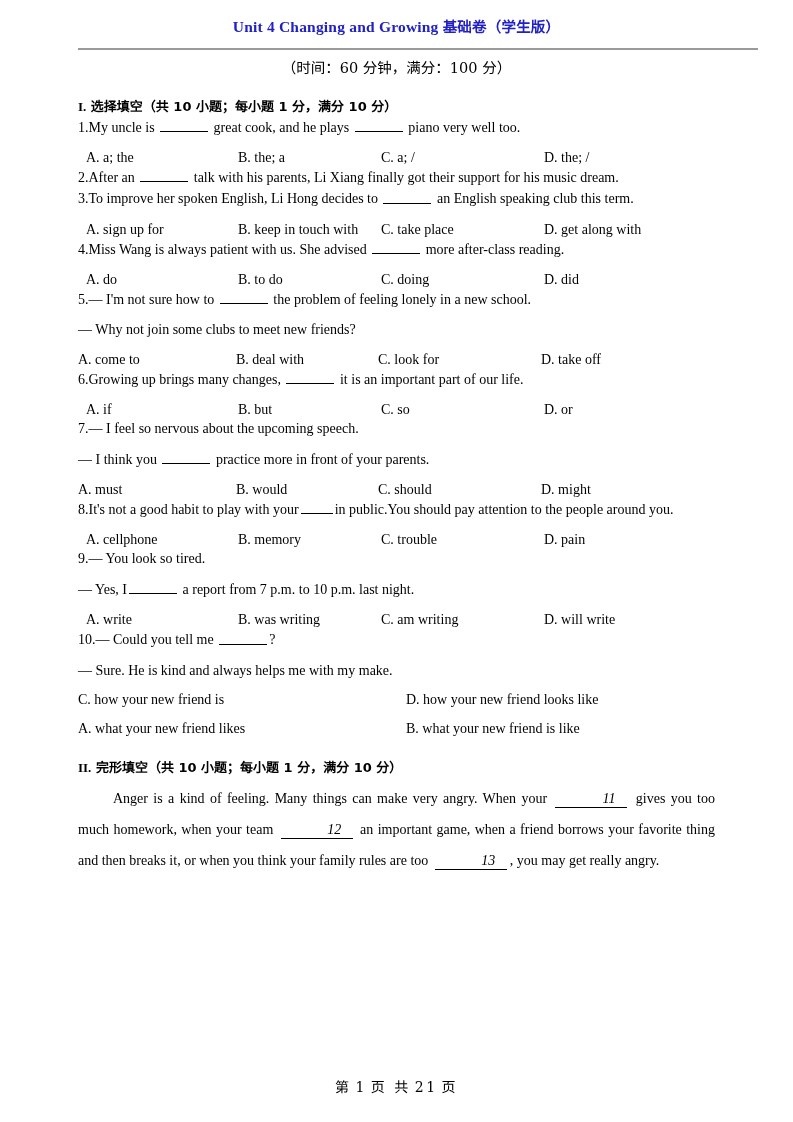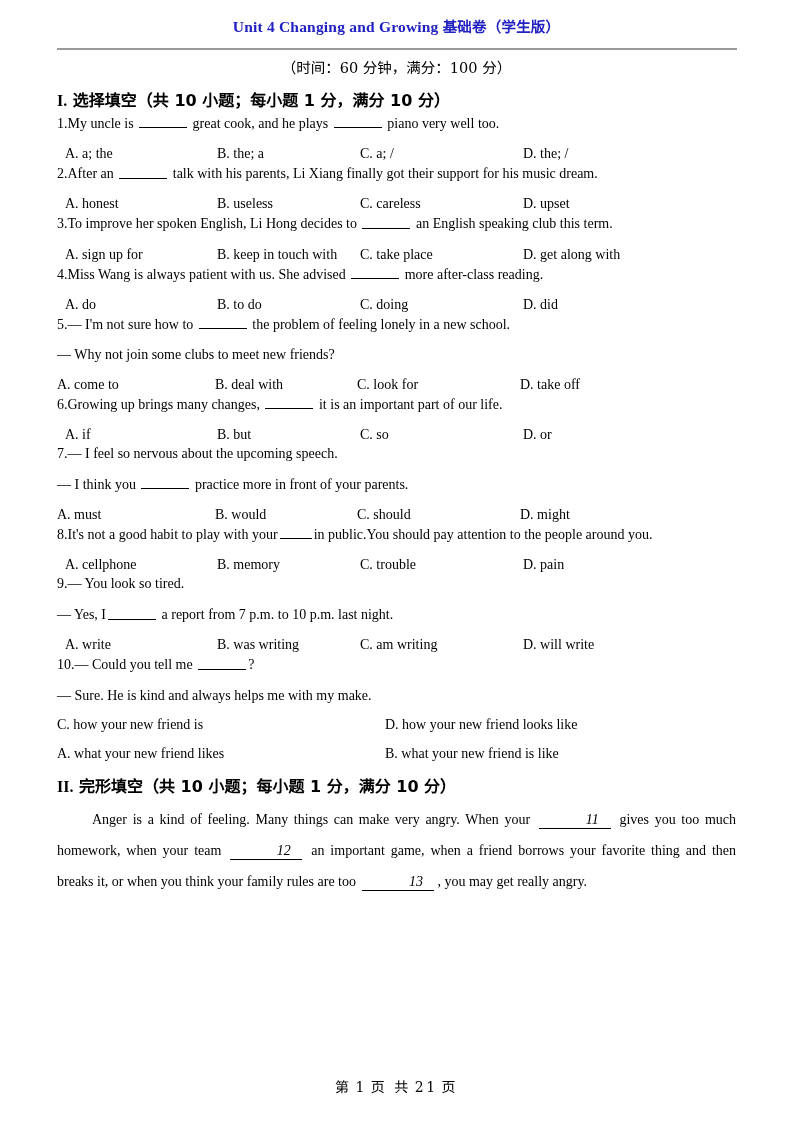--- a/index.html
+++ b/index.html
@@ -14,21 +14,21 @@
     position: relative;
     font-family: "Liberation Serif", "DejaVu Serif", serif;
     color: #000000;
     overflow: hidden;
   }
   .page {
     position: relative;
     width: 793px;
     height: 1122px;
     box-sizing: border-box;
-    padding: 0 57px;
+    padding: 0 78px;
   }
 
   
   .doc-title {
     text-align: center;
     font-size: 15.5px;
     font-weight: bold;
     color: #2222c2;
     letter-spacing: 0.2px;
     padding-top: 18px;
@@ -51,23 +51,23 @@
   .exam-meta {
     text-align: center;
     font-size: 14.5px;
     margin-top: 9px;
     line-height: 1.3;
     font-family: "DejaVu Serif", "Liberation Serif", serif;
   }
 
   
   .section-head {
-    font-size: 16px;
+    font-size: 13px;
     font-weight: bold;
-    margin-top: 13px;
+    margin-top: 21px;
     margin-bottom: 2px;
     line-height: 1.35;
     font-family: "DejaVu Sans", "Liberation Sans", sans-serif;
   }
   .section-head .rn {
     font-family: "Liberation Serif", serif;
     font-weight: bold;
   }
 
   
@@ -196,26 +196,20 @@
     <span class="opt opt-a">A. a; the</span>
     <span class="opt opt-b">B. the; a</span>
     <span class="opt opt-c">C. a; /</span>
     <span class="opt opt-d">D. the; /</span>
   </div>
 
   <div class="q-stem">
     <span>2.After an</span>
     <span class="blank blank-w-lg"></span>
     <span>talk with his parents, Li Xiang finally got their support for his music dream.</span>
-  </div>
-  <div class="q-opts">
-    <span class="opt opt-a">A. honest</span>
-    <span class="opt opt-b">B. useless</span>
-    <span class="opt opt-c">C. careless</span>
-    <span class="opt opt-d">D. upset</span>
   </div>
 
   <div class="q-stem">
     <span>3.To improve her spoken English, Li Hong decides to</span>
     <span class="blank blank-w-lg"></span>
     <span>an English speaking club this term.</span>
   </div>
   <div class="q-opts">
     <span class="opt opt-a">A. sign up for</span>
     <span class="opt opt-b">B. keep in touch with</span>

